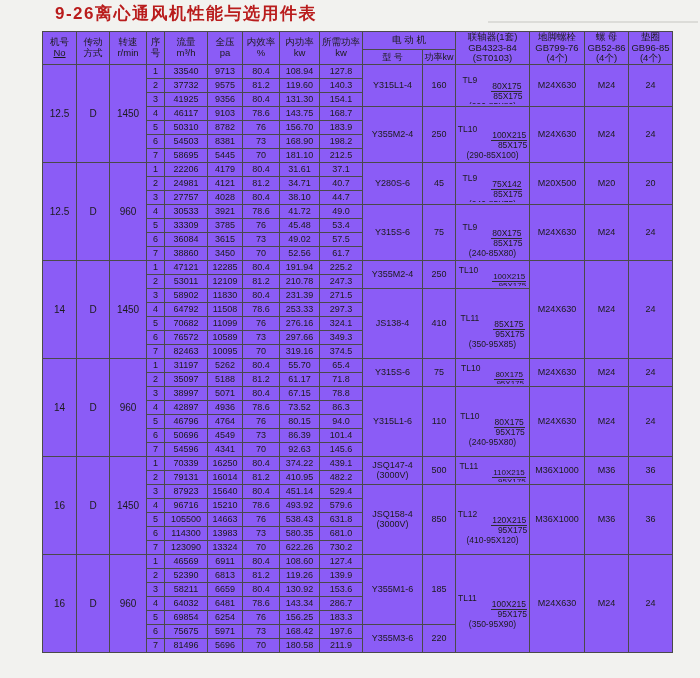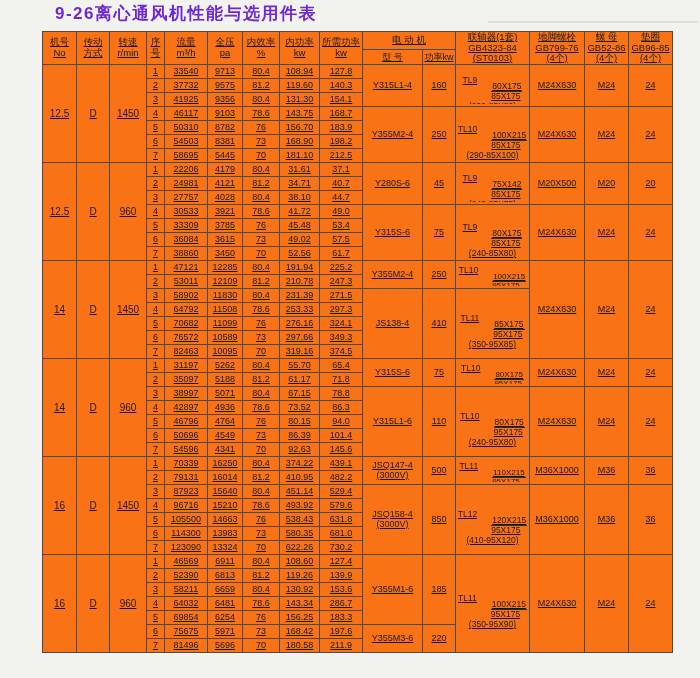--- a/index.html
+++ b/index.html
@@ -6,32 +6,31 @@
   body{
     width:700px;height:678px;
     background:#f2f2ef;
     font-family:"Liberation Sans","DejaVu Sans",sans-serif;
     color:#161616;
     -webkit-font-smoothing:antialiased;
   }
   .page{position:relative;width:700px;height:678px;overflow:hidden;}
   .page-title{
     position:absolute;left:55px;top:2px;margin:0;
-    font-size:17px;font-weight:bold;letter-spacing:1.5px;color:#6d28d9;
+    font-size:17px;font-weight:bold;letter-spacing:1.5px;color:#b91c1c;
   }
   .scan-artifact{
     position:absolute;left:488px;top:21px;width:210px;height:2px;
     background:#dcdcd8;
   }
   table.perf{
     position:absolute;left:42px;top:31px;
     width:630px;
     border-collapse:collapse;table-layout:fixed;
-    background:#f97316;
-    text-decoration:underline;
+    background:#8b5cf6;
   }
   table.perf th, table.perf td{
     border:1px solid #4a4a4a;
     padding:0;margin:0;
     text-align:center;vertical-align:middle;
     font-weight:normal;
     color:#1b1b1b;
     overflow:hidden;
   }
   thead th{font-size:9.5px;line-height:10.5px;padding:1px 0;}
@@ -39,21 +38,21 @@
   .u{text-decoration:underline;}
   tbody td{font-size:9px;line-height:13px;height:13px;white-space:nowrap;}
   tbody td.big{font-size:10px;text-align:center;}
   td[data-name="cell-motor-model"] div{line-height:10px;font-size:9px;}
   .coup{
     display:flex;flex-direction:column;justify-content:center;align-items:center;
     overflow:hidden;
   }
   .coup-main{display:flex;align-items:center;justify-content:center;line-height:9px;}
   .coup .tl{font-size:8.5px;margin-right:14px;}
-  .coup .frac{display:inline-block;text-align:left;margin-top:23px;}
+  .coup .frac{display:inline-block;text-align:right;margin-top:23px;}
   .coup .frac .num{display:block;font-size:8.5px;line-height:9px;border-bottom:1px solid #2e2e2e;padding:0 1px;}
   .coup .frac .den{display:block;font-size:8.5px;line-height:9px;}
   .coup-note{font-size:8.5px;line-height:10px;white-space:nowrap;}
   .coup.tight .coup-main{line-height:7px;}
   .coup.tight .frac .num,.coup.tight .frac .den{font-size:8px;line-height:8px;}
   .coup.tight .coup-note{font-size:8px;line-height:8px;}
 </style>
 </head>
 <body>
 

